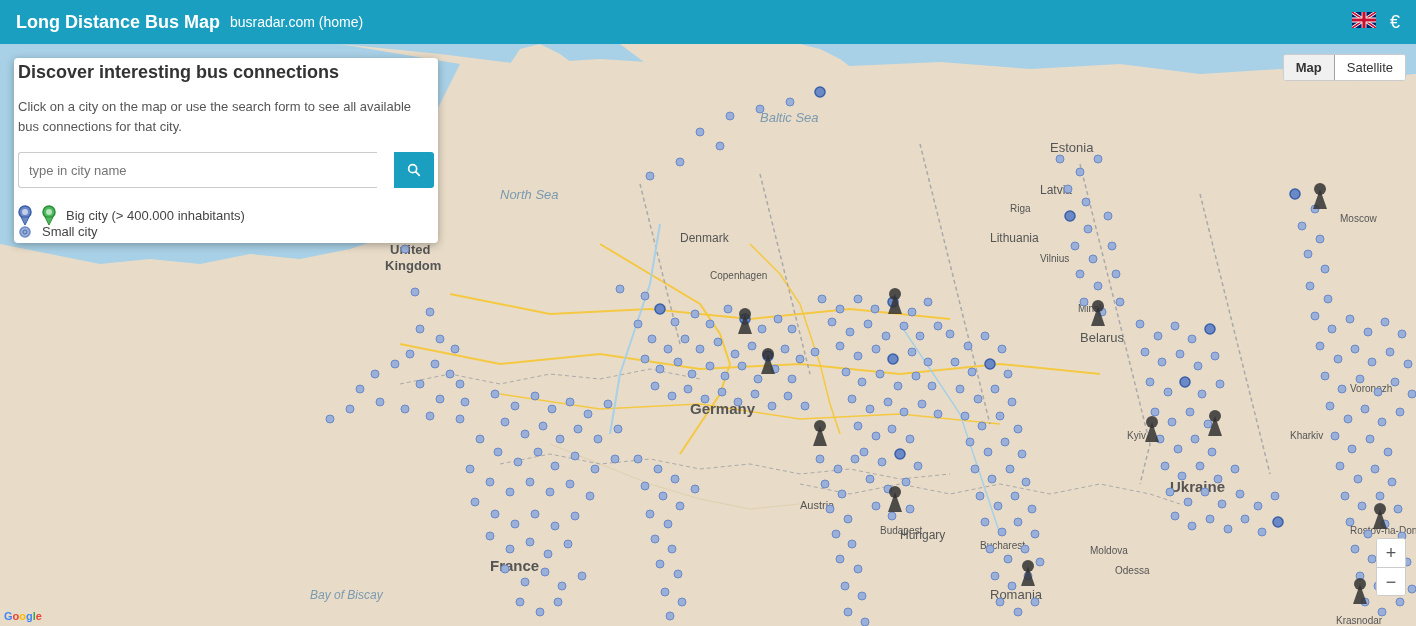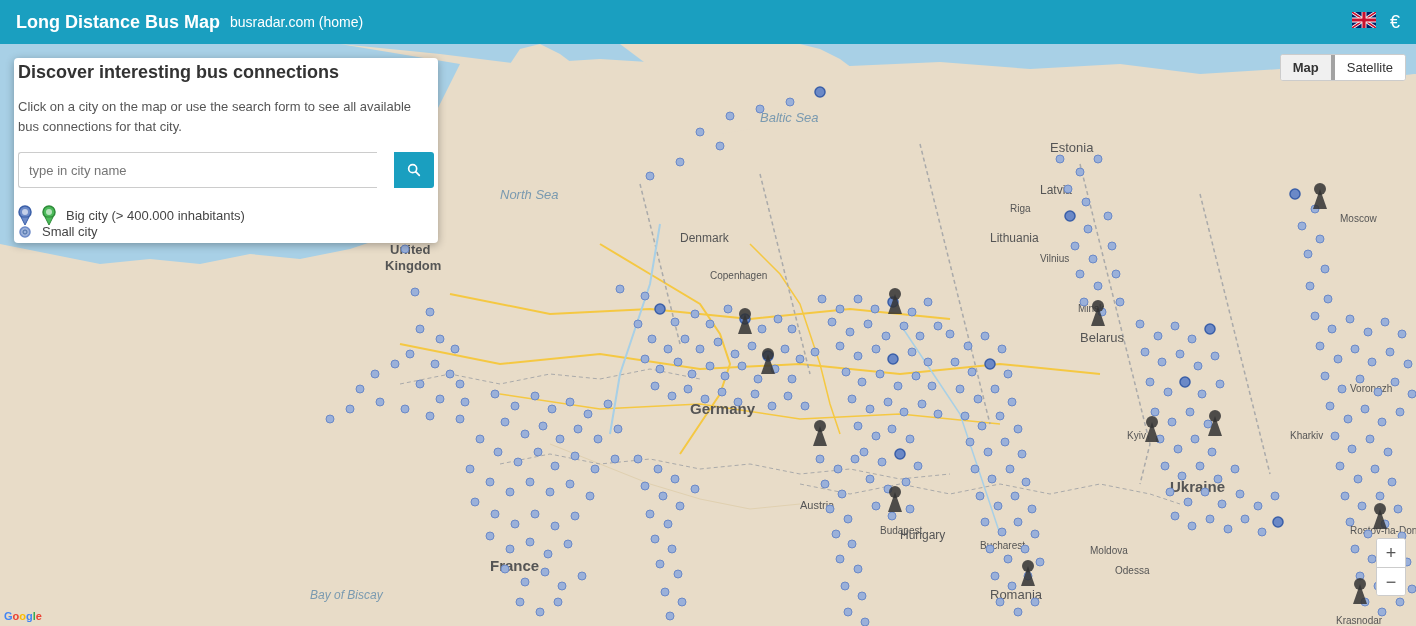--- a/index.html
+++ b/index.html
@@ -155,21 +155,21 @@
       border: none;
       background: white;
       cursor: pointer;
       color: #333;
     }
     .map-type-btn.active {
       background: #f0f0f0;
       font-weight: bold;
     }
     .map-type-btn + .map-type-btn {
-      border-left: 4px solid #a3a3a3;
+      border-left: 1px solid #a3a3a3;
     }
 
     
     #zoom-buttons {
       position: absolute;
       bottom: 30px;
       right: 10px;
       z-index: 5;
       display: flex;
       flex-direction: column;

